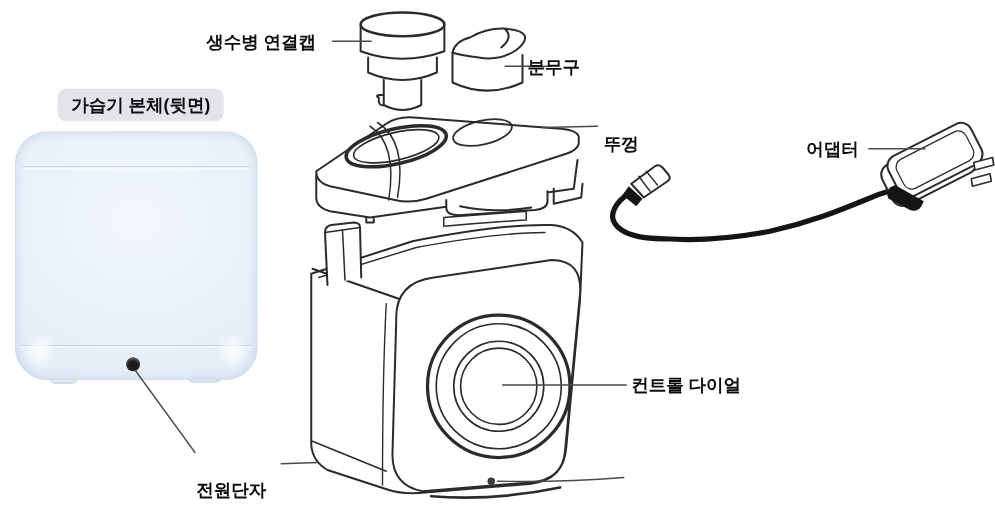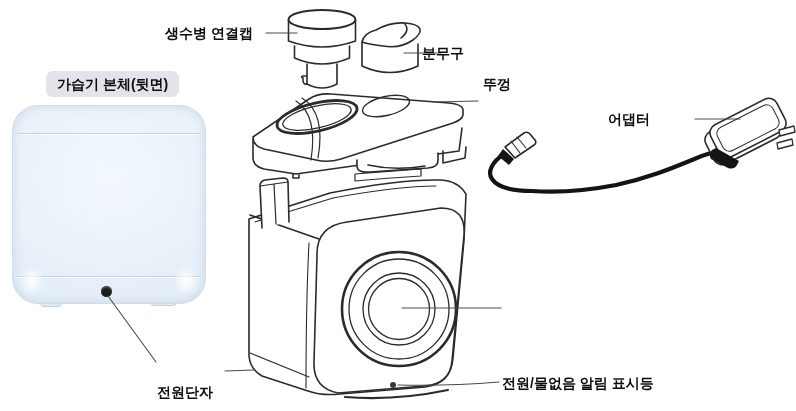--- a/index.html
+++ b/index.html
@@ -129,17 +129,17 @@
         <path d="M 398,385 Q 450,386 499,382"></path>
         <path d="M 108,296 L 156,362"></path>
         <path d="M 225,371 L 254,370"></path>
       </g>
     </g>
   </svg>
 
   <div class="callout" style="left:165px;top:24px">생수병 연결캡</div>
   <div class="callout box" style="left:46px;top:71px">가습기 본체(뒷면)</div>
   <div class="callout" style="left:422px;top:44px">분무구</div>
-  <div class="callout" style="left:483px;top:75px">뚜껑</div>
-  <div class="callout" style="left:608px;top:110px">어댑터</div>
+  <div class="callout" style="left:483px;top:106px">뚜껑</div>
+  <div class="callout" style="left:645px;top:110px">어댑터</div>
+  <div class="callout" style="left:505px;top:299px">컨트롤 다이얼</div>
   <div class="callout" style="left:157px;top:383px">전원단자</div>
-  <div class="callout" style="left:502px;top:374px">전원/물없음 알림 표시등</div>
 </div>
 
 </body></html>

